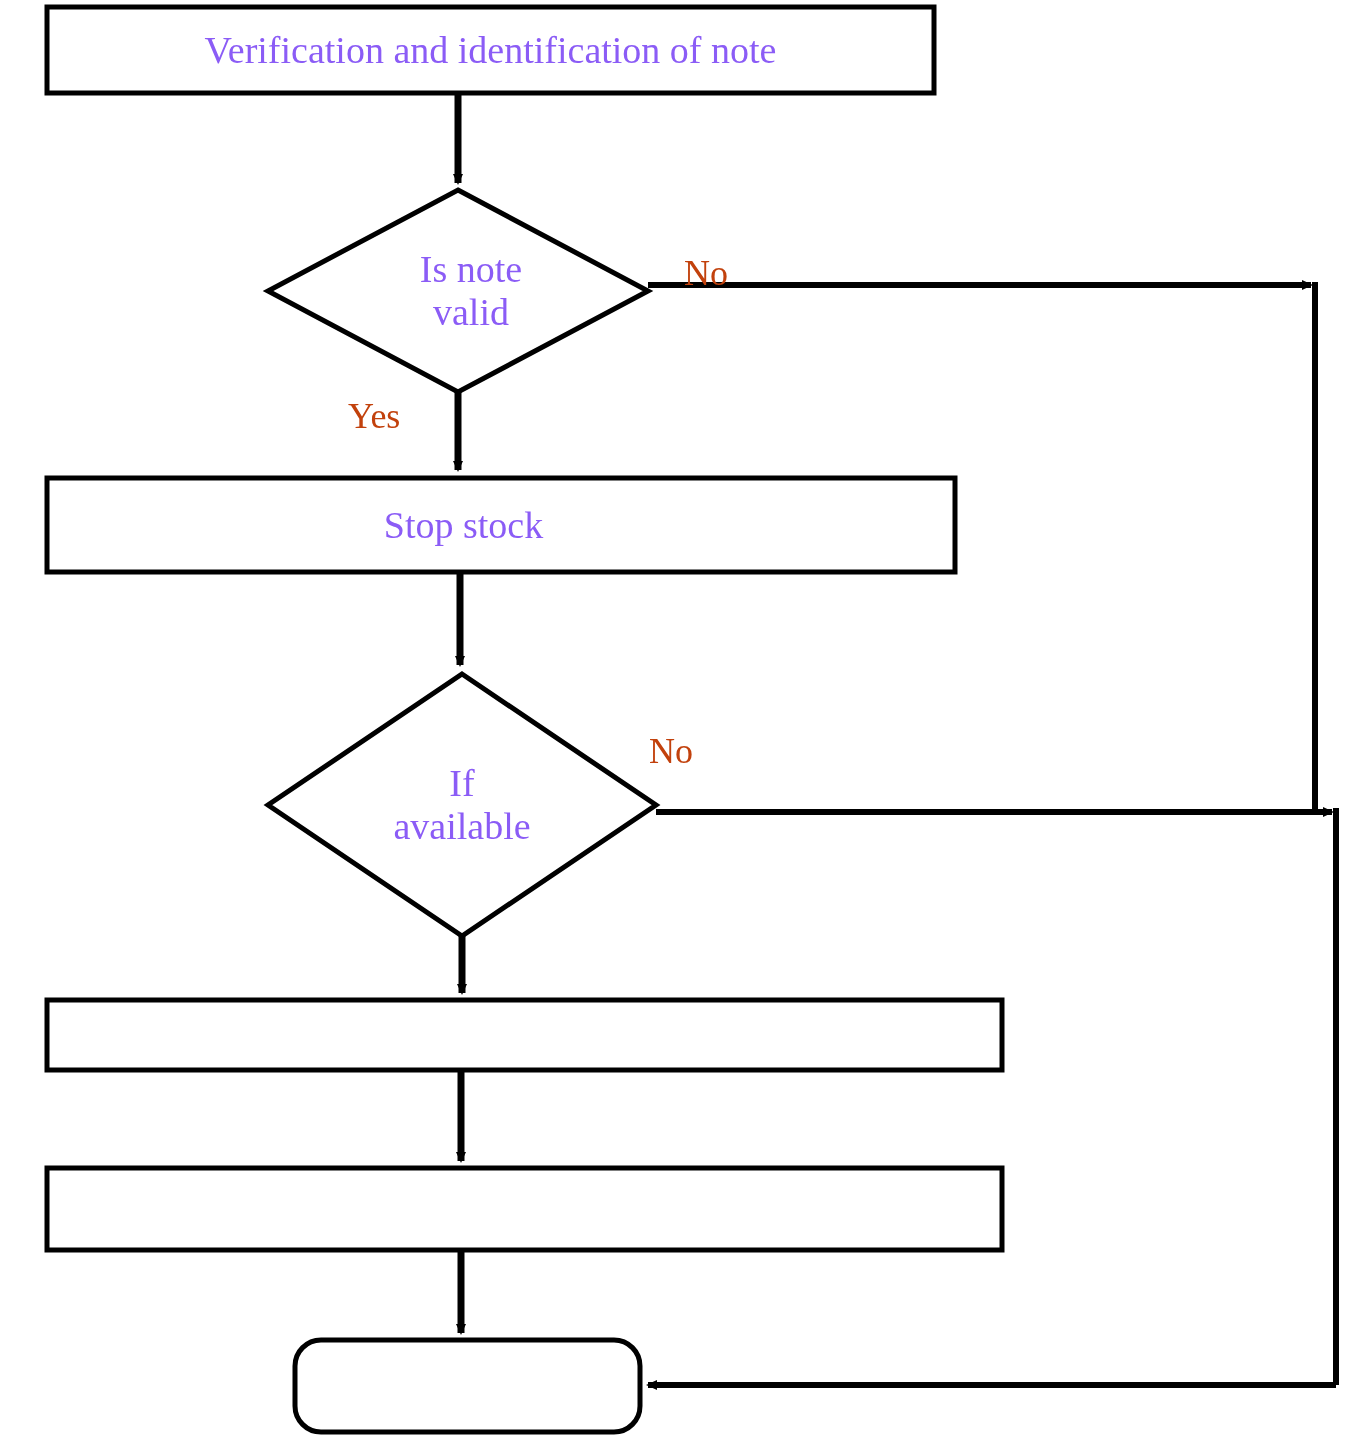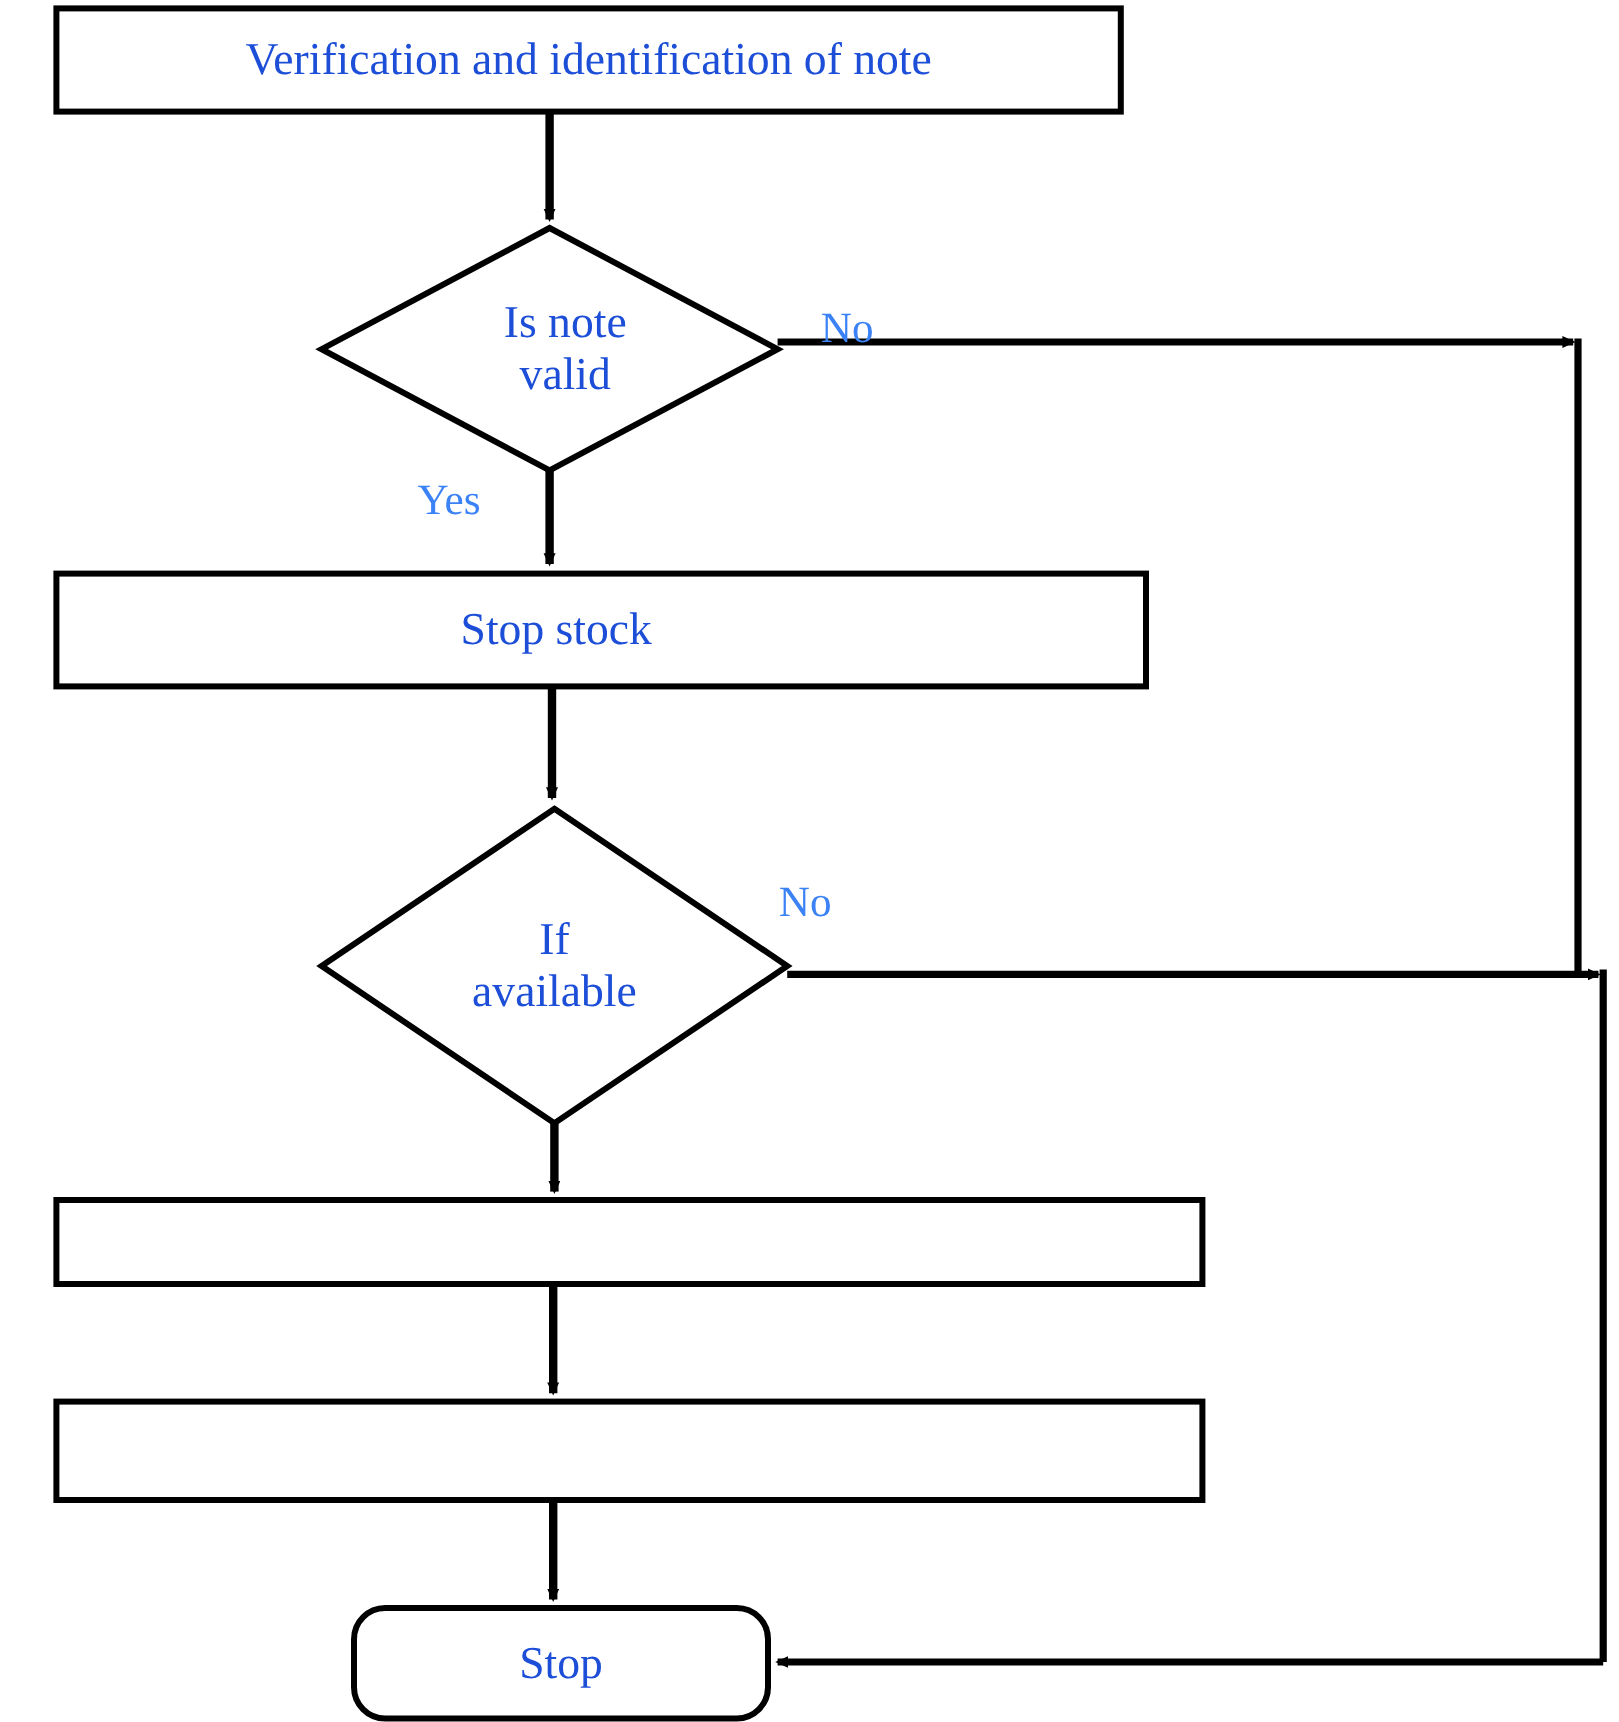--- a/index.html
+++ b/index.html
@@ -21,29 +21,29 @@
     top: 0;
     width: 1349px;
     height: 1435px;
   }
   .node-label {
     position: absolute;
     display: flex;
     align-items: center;
     justify-content: center;
     text-align: center;
-    color: #1d4ed8;
+    color: #8b5cf6;
     font-size: 38px;
     line-height: 1.12;
     white-space: pre-line;
     pointer-events: none;
   }
   .edge-label {
     position: absolute;
-    color: #3b82f6;
+    color: #c2410c;
     font-size: 36px;
     line-height: 1;
     white-space: nowrap;
     pointer-events: none;
   }
 </style>
 </head>
 <body>
 
 <div id="canvas">
@@ -97,21 +97,20 @@
   <div class="node-label" style="left:282px; top:222px; width:378px; height:138px;">Is note
 valid</div>
 
   <div class="node-label" style="left:47px; top:478px; width:833px; height:94px;">Stop stock</div>
 
   <div class="node-label" style="left:268px; top:736px; width:388px; height:138px;">If
 available</div>
 
 
 
-  <div class="node-label" style="left:295px; top:1340px; width:345px; height:92px;">Stop</div>
 
   <div class="edge-label" style="left:684px; top:255px;">No</div>
 
   <div class="edge-label" style="left:348px; top:398px;">Yes</div>
 
   <div class="edge-label" style="left:649px; top:733px;">No</div>
 
 </div>
 
 </body></html>

